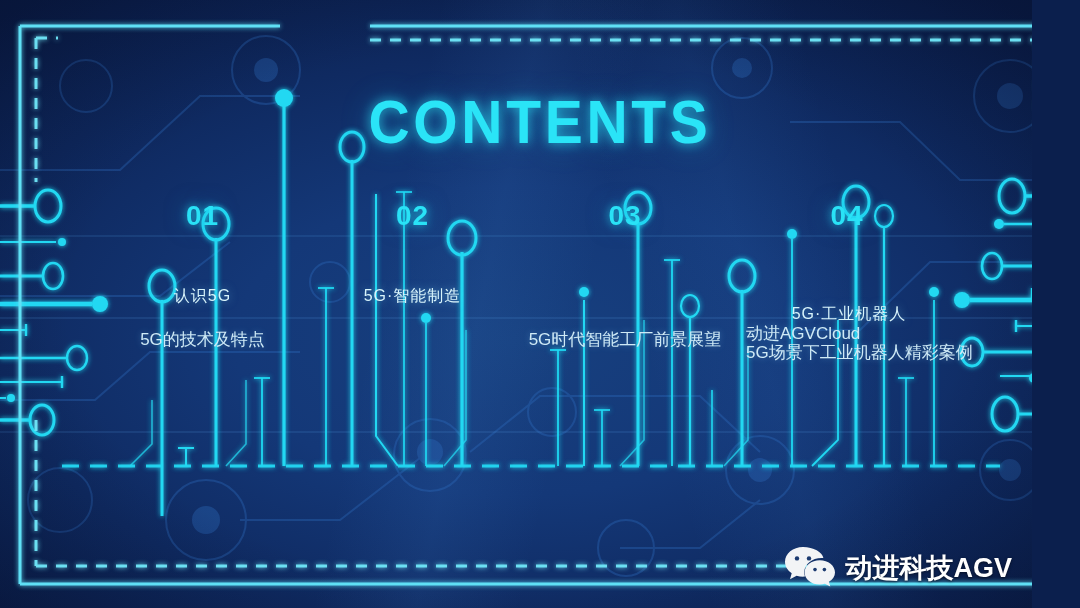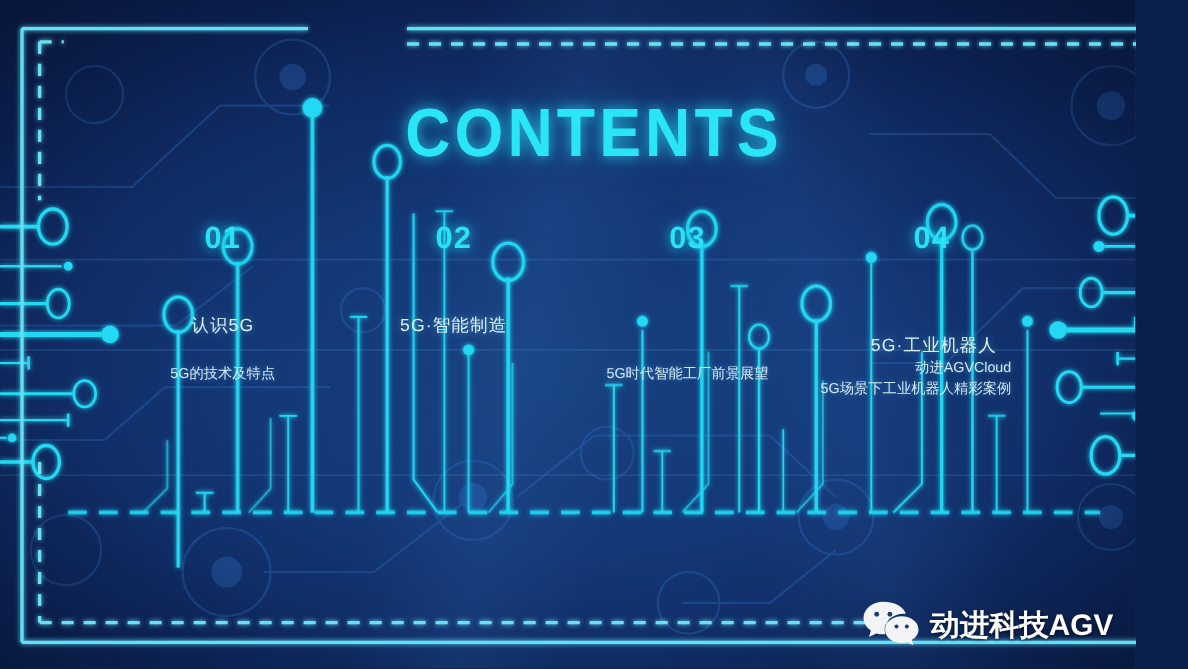--- a/index.html
+++ b/index.html
@@ -82,30 +82,30 @@
     text-align:center;
     font-size:16px; font-weight:400;
     letter-spacing:1px;
     color:#d8f4fb;
     text-shadow:0 0 8px rgba(120,210,245,0.55);
     white-space:nowrap;
   }
   .desc {
     position:absolute; top:130px; width:100%;
     text-align:center;
-    font-size:13px; line-height:19px;
+    font-size:17px; line-height:19px;
     color:#cfeaf6;
     text-shadow:0 0 6px rgba(110,195,240,0.45);
     white-space:nowrap;
   }
 
   
   .col.c4 .num { left:-8px; }
   .col.c4 .heading { top:86px; left:-6px; text-align:center;margin-top:18px; }
-  .col.c4 .desc { top:124px; left:16px; width:auto; text-align:right; }
+  .col.c4 .desc { top:124px; left:16px; width:auto; text-align:left; }
 
   
   .watermark {
     position:absolute; right:14px; bottom:14px;
     display:flex; align-items:center; gap:9px;
     padding:3px 6px;
   }
   .wechat-icon { width:52px; height:46px; flex:none; }
   .wm-text {
     font-size:27px; font-weight:700;

